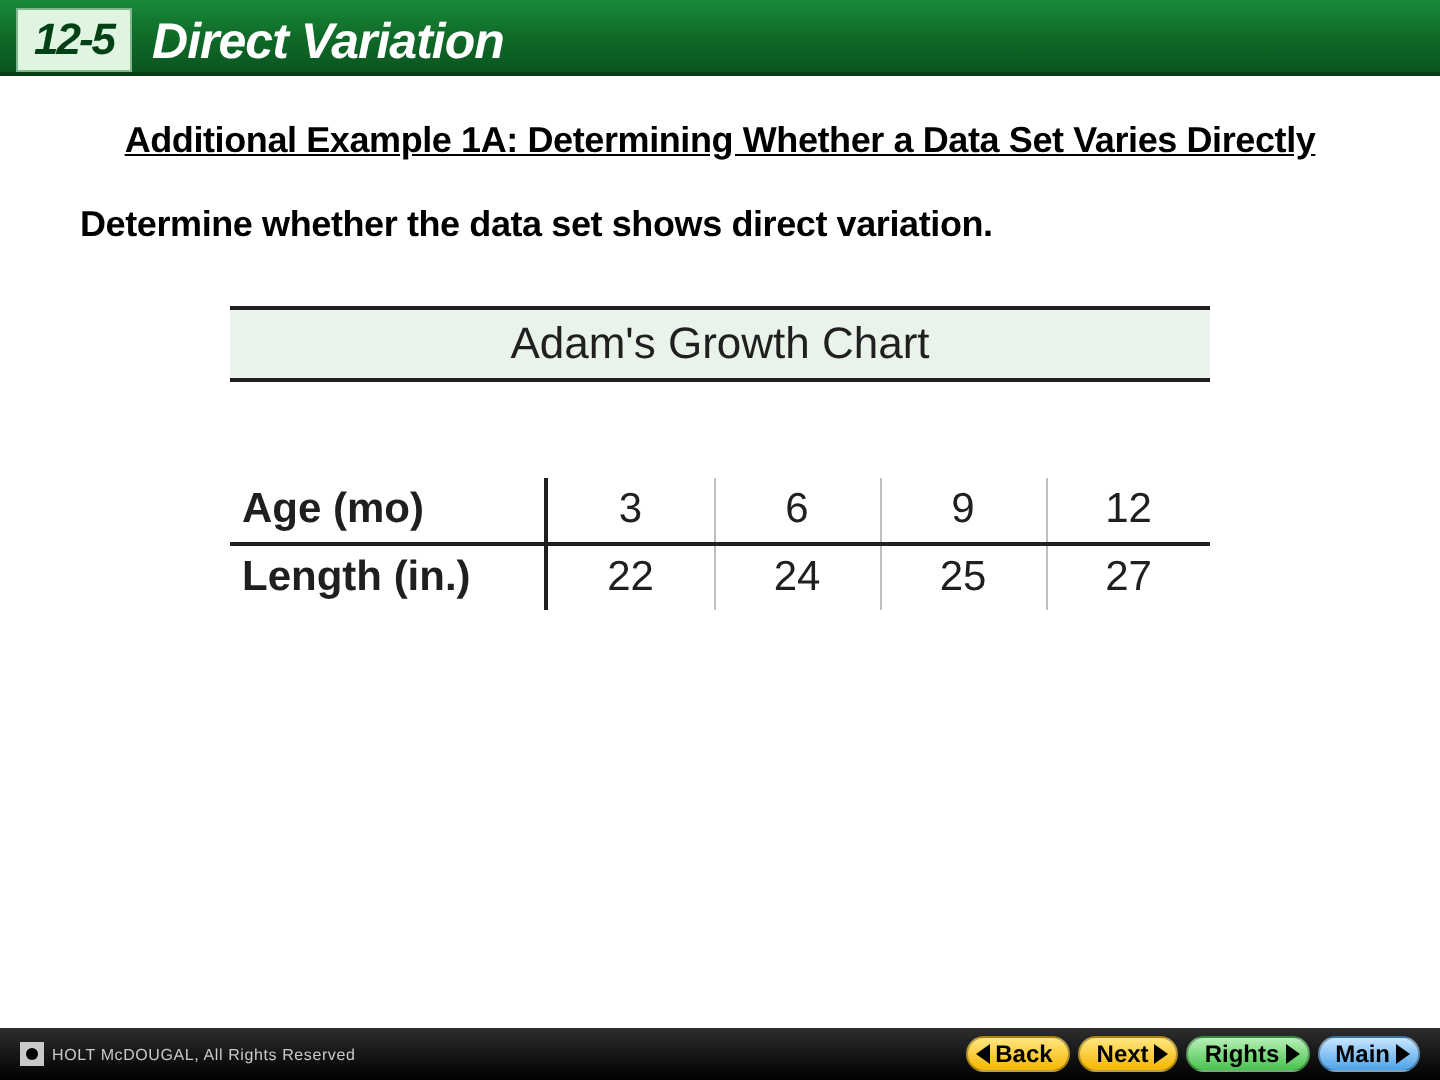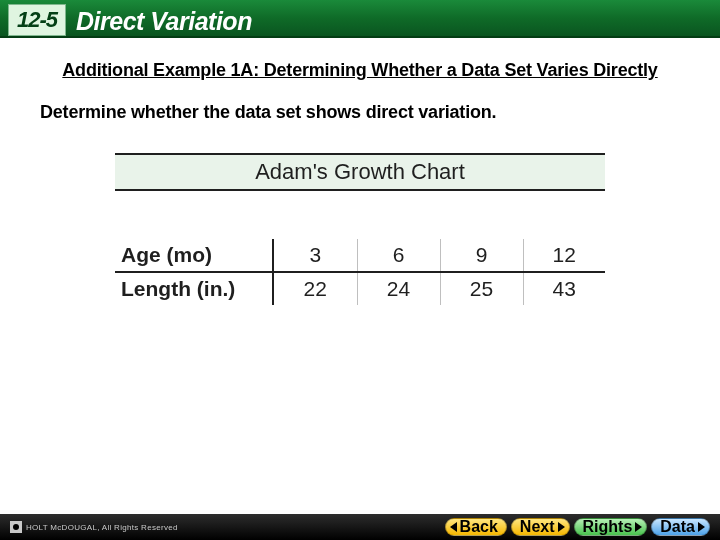--- a/index.html
+++ b/index.html
@@ -138,21 +138,21 @@
     width: 6px; height: 6px;
     background: #000;
     border-radius: 50%;
   }
   .nav {
     display: flex;
     gap: 4px;
   }
   .nav-btn {
     font-family: Verdana, sans-serif;
-    font-size: 16px;
+    font-size: 12px;
     font-weight: bold;
     height: 18px;
     border-radius: 9px;
     display: flex;
     align-items: center;
     padding: 0 8px 0 4px;
     color: #000;
     cursor: pointer;
     border: 1px solid rgba(0,0,0,0.3);
     gap: 3px;
@@ -190,21 +190,21 @@
         <td>3</td>
         <td>6</td>
         <td>9</td>
         <td>12</td>
       </tr>
       <tr class="row-len vline">
         <td class="label">Length (in.)</td>
         <td>22</td>
         <td>24</td>
         <td>25</td>
-        <td>43</td>
+        <td>27</td>
       </tr>
     </tbody>
       </table>
   </div>
 </div>
 
 <div class="footer">
   <div class="copyright">
     <span class="logo-mark"></span>
     <span>HOLT McDOUGAL, All Rights Reserved</span>
@@ -216,17 +216,17 @@
     </div>
     <div class="nav-btn next">
       <span>Next</span>
       <span class="tri right"></span>
     </div>
     <div class="nav-btn lesson">
       <span>Rights</span>
       <span class="tri right"></span>
     </div>
     <div class="nav-btn main">
-      <span>Data</span>
+      <span>Main</span>
       <span class="tri right"></span>
     </div>
   </div>
 </div>
 
 </body></html>

